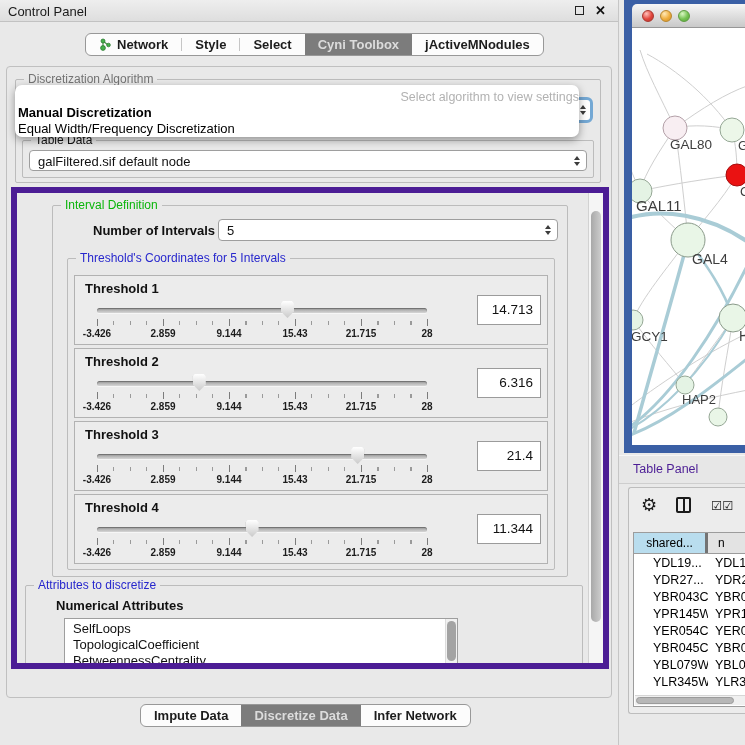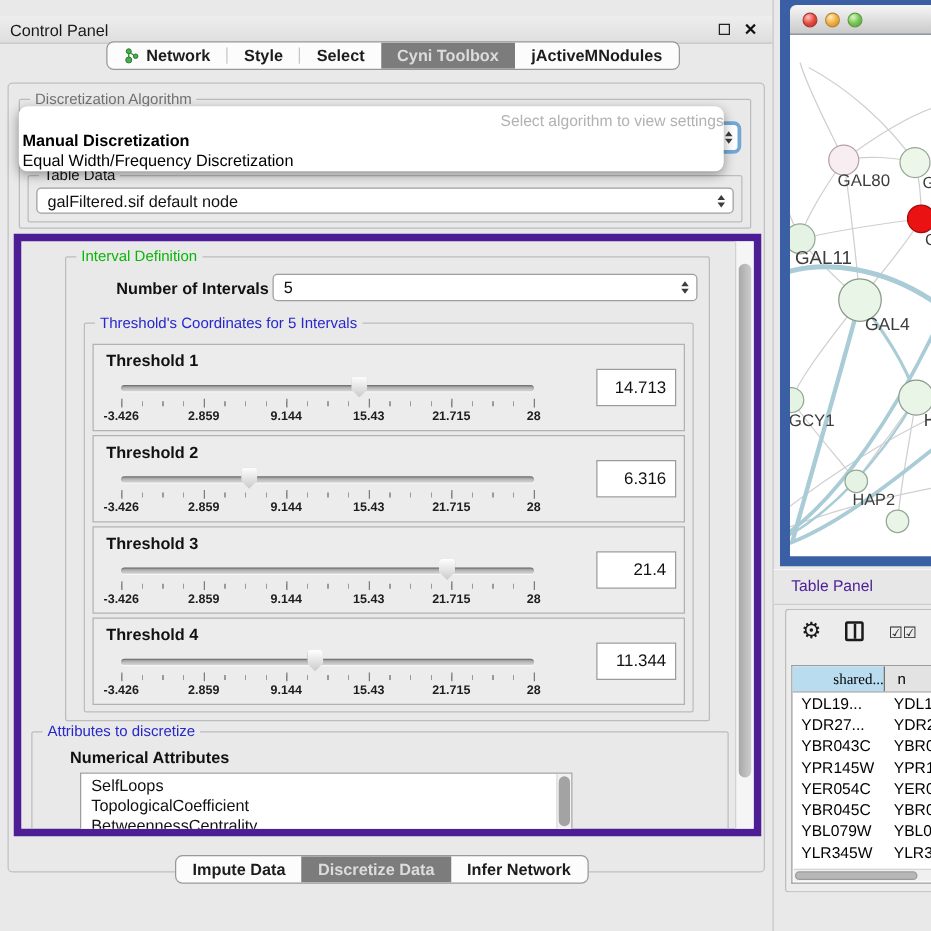--- a/index.html
+++ b/index.html
@@ -2,30 +2,30 @@
 <html><head>
 <meta charset="utf-8">
 <style>
   * { margin:0; padding:0; box-sizing:border-box; }
   html,body { width:745px; height:745px; }
   body { font-family:"Liberation Sans", sans-serif; background:#e9e9e9; }
   .root { position:relative; width:745px; height:745px; overflow:hidden; background:#e9e9e9; }
 
   
   .cp { position:absolute; left:0; top:0; width:618px; height:745px; }
-  .cp-titlebar { position:absolute; left:0; top:13px; width:100%; height:22px;
+  .cp-titlebar { position:absolute; left:0; top:0; width:100%; height:22px;
     background:linear-gradient(#eeeeee,#dedede); border-bottom:1px solid #c2c2c2; }
   .cp-title { position:absolute; left:8px; top:4px; font-size:13px; color:#1a1a1a; }
   .float-btn { position:absolute; right:34px; top:6px; width:9px; height:9px; border:1.5px solid #222; background:transparent; }
   .close-btn { position:absolute; right:12px; top:3px; font-size:13px; font-weight:bold; color:#111; line-height:16px; }
 
   .tabbar { position:absolute; display:flex; align-items:stretch; height:23px;
     background:#fcfcfc; border:1px solid #989898; border-radius:6px; overflow:hidden; }
   .top-tabbar { left:85px; top:33px; }
-  .bottom-tabbar { left:140px; top:684px; }
+  .bottom-tabbar { left:140px; top:704px; }
   .tab { display:flex; align-items:center; gap:5px; padding:0 13px; font-size:13px; font-weight:bold; color:#1c1c1c; white-space:nowrap; }
   .tab.active { background:#7c7c7c; color:#dcdcdc; }
   .tsep { width:1px; background:#c6c6c6; margin:4px 0; }
 
   .main-panel { position:absolute; left:6px; top:66px; width:606px; height:632px;
     background:#e9e9e9; border:1px solid #c0c0c0; border-radius:4px; }
 
   .group { position:absolute; border:1px solid #bcbcbc; border-radius:2px; }
   .group-title { position:absolute; top:-8px; left:8px; background:#e9e9e9; padding:0 4px; font-size:12px; white-space:nowrap; }
   .gt-gray { color:#737373; } .gt-green { color:#0ab50a; } .gt-blue { color:#2727cd; } .gt-black { color:#111; }
@@ -116,26 +116,26 @@
   .table-panel { position:absolute; left:628px; top:487px; width:117px; height:227px;
     background:#ececec; border:1px solid #bdbdbd; border-right:none; border-radius:3px 0 0 3px; }
   .gear { position:absolute; left:12px; top:5px; font-size:18px; color:#1a1a1a; font-family:"DejaVu Sans",sans-serif; line-height:24px; }
   .split-icon { position:absolute; left:47px; top:9px; width:15px; height:16px; border:2px solid #1a1a1a; border-radius:2px; }
   .split-icon::after { content:""; position:absolute; left:50%; top:0; bottom:0; width:2px; background:#1a1a1a; transform:translateX(-50%); }
   .cbicons { position:absolute; left:82px; top:10px; font-size:12.5px; color:#222; font-family:"DejaVu Sans",sans-serif; white-space:nowrap; }
   .grid { position:absolute; left:4px; top:44px; right:0; bottom:6px;
     border:1px solid #9c9c9c; border-right:none; background:#fff; overflow:hidden; }
   .grid-header { display:flex; height:21px; border-bottom:1px solid #9c9c9c; }
   .gh { font-size:12px; line-height:20px; color:#000; overflow:hidden; white-space:nowrap; }
-  .gh1 { width:74px; background:#b9ddee; border-right:1px solid #737373; text-align:right;font-family:Liberation Serif, serif; }
+  .gh1 { width:74px; background:#b9ddee; border-right:3px solid #737373; text-align:center; }
   .gh2 { flex:1; background:#e3e3e3; padding-left:10px; }
   .grid-rows { position:absolute; left:0; right:0; top:22px; bottom:12px; overflow:hidden; }
   .grow { display:flex; height:17px; }
   .gc { font-size:12.5px; line-height:17px; color:#000; white-space:nowrap; overflow:hidden; }
-  .gc1 { width:74px; padding-left:7px; }
+  .gc1 { width:74px; padding-left:19px; }
   .gc2 { flex:1; padding-left:7px; }
   .hscroll { position:absolute; left:1px; right:0; bottom:1px; height:10px; background:#f0f0f0; border-top:1px solid #d6d6d6; }
   .hthumb { position:absolute; left:1px; top:1px; width:98px; height:7px; background:#b7b7b7; border:1px solid #9b9b9b; border-radius:4px; }
 
   .net-tab-icon { width:13px; height:13px; }
 </style>
 </head>
 <body>
 
 <div class="root">

